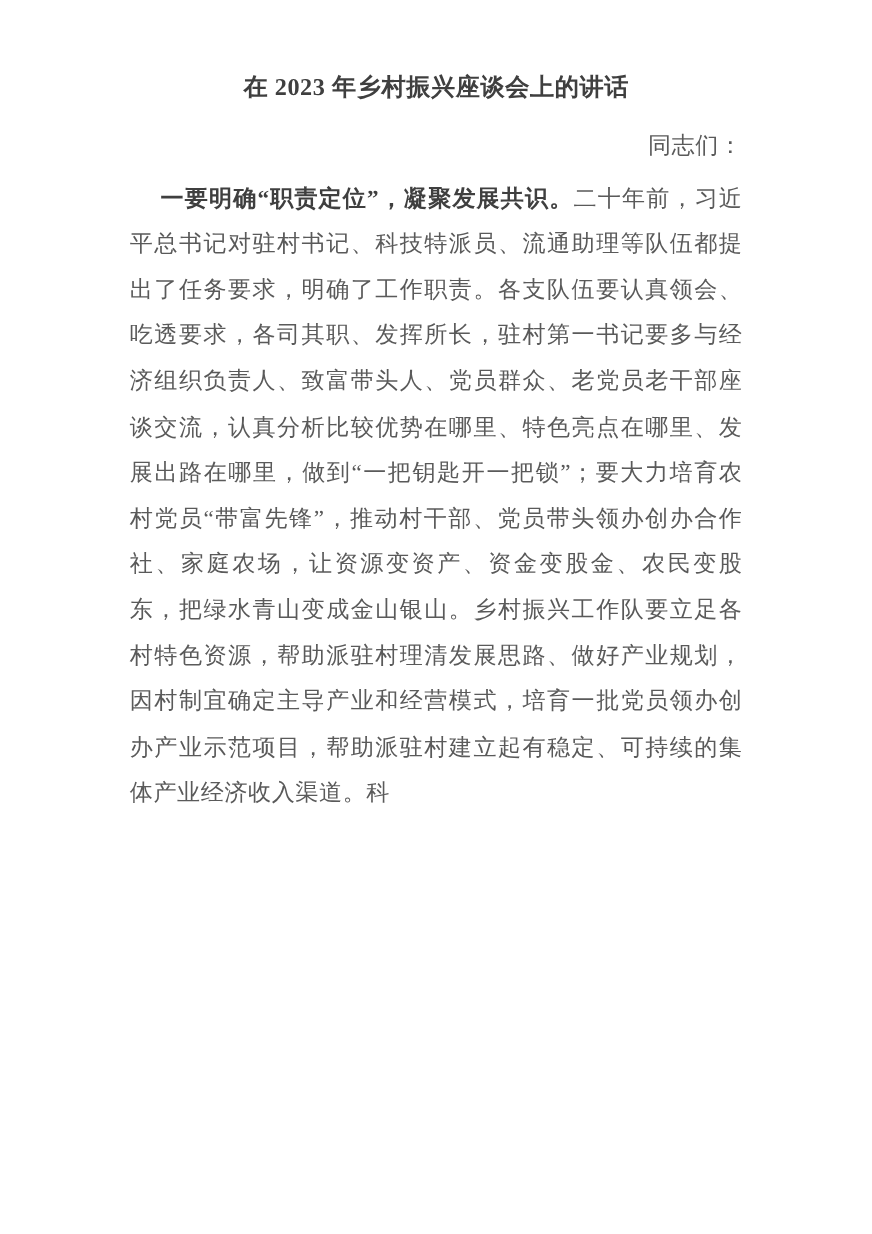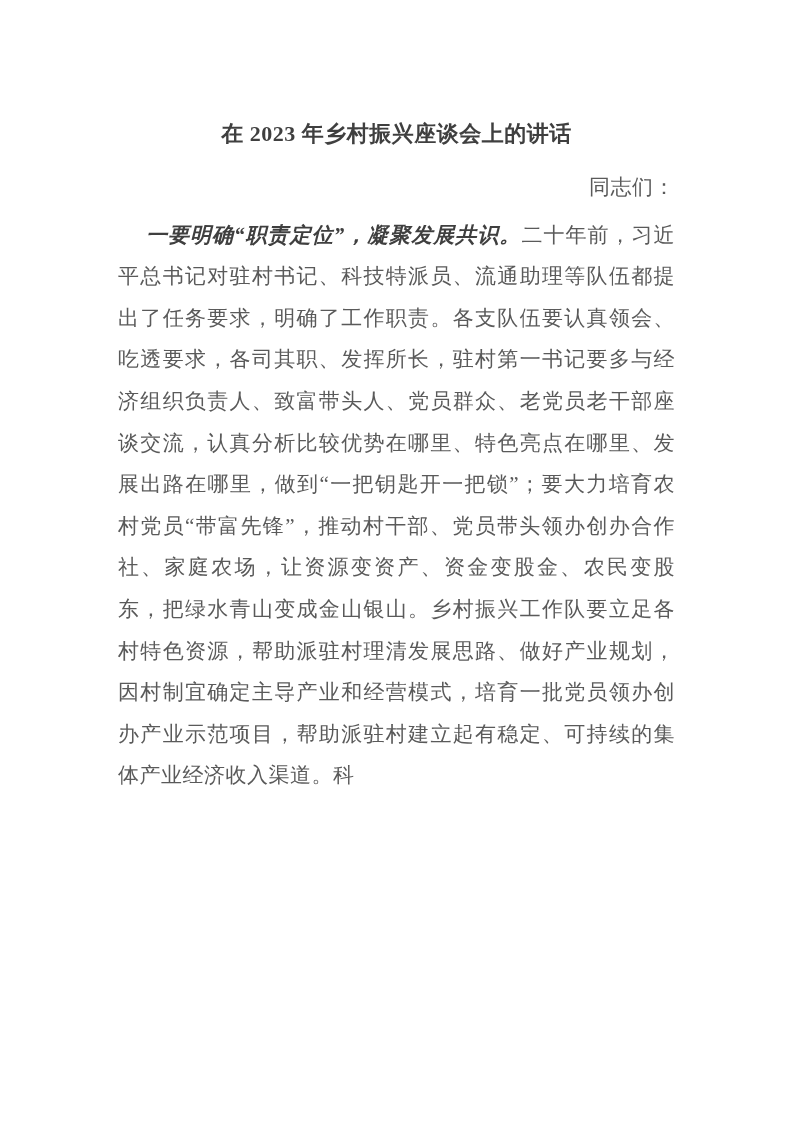--- a/index.html
+++ b/index.html
@@ -13,21 +13,21 @@
     padding: 0;
     background: var(--bg);
   }
   .page {
     position: relative;
     width: 793px;
     height: 1122px;
     margin: 0;
     background: var(--bg);
     box-sizing: border-box;
-    padding: 117px 118px 0 118px;
+    padding: 62px 118px 0 118px;
     font-family: "Liberation Serif", "DejaVu Serif", serif;
     color: var(--text);
     overflow: hidden;
   }
   .doc-title {
     margin: 0;
     font-size: 22px;
     line-height: 33px;
     font-weight: 700;
     text-align: center;
@@ -47,21 +47,20 @@
     line-height: 41.6px;
     letter-spacing: 0.5px;
     text-align: justify;
     text-justify: inter-character;
     text-indent: 28px;
   }
   .para + .para { margin-top: 5px; }
   .para .lead {
     font-weight: 700;
     color: var(--emphasis);
-    font-style: italic;
   }
 </style>
 </head>
 <body>
 
 <div class="page">
   <h1 class="doc-title">在 2023 年乡村振兴座谈会上的讲话</h1>
 
   <p class="salutation">同志们：</p>
 

